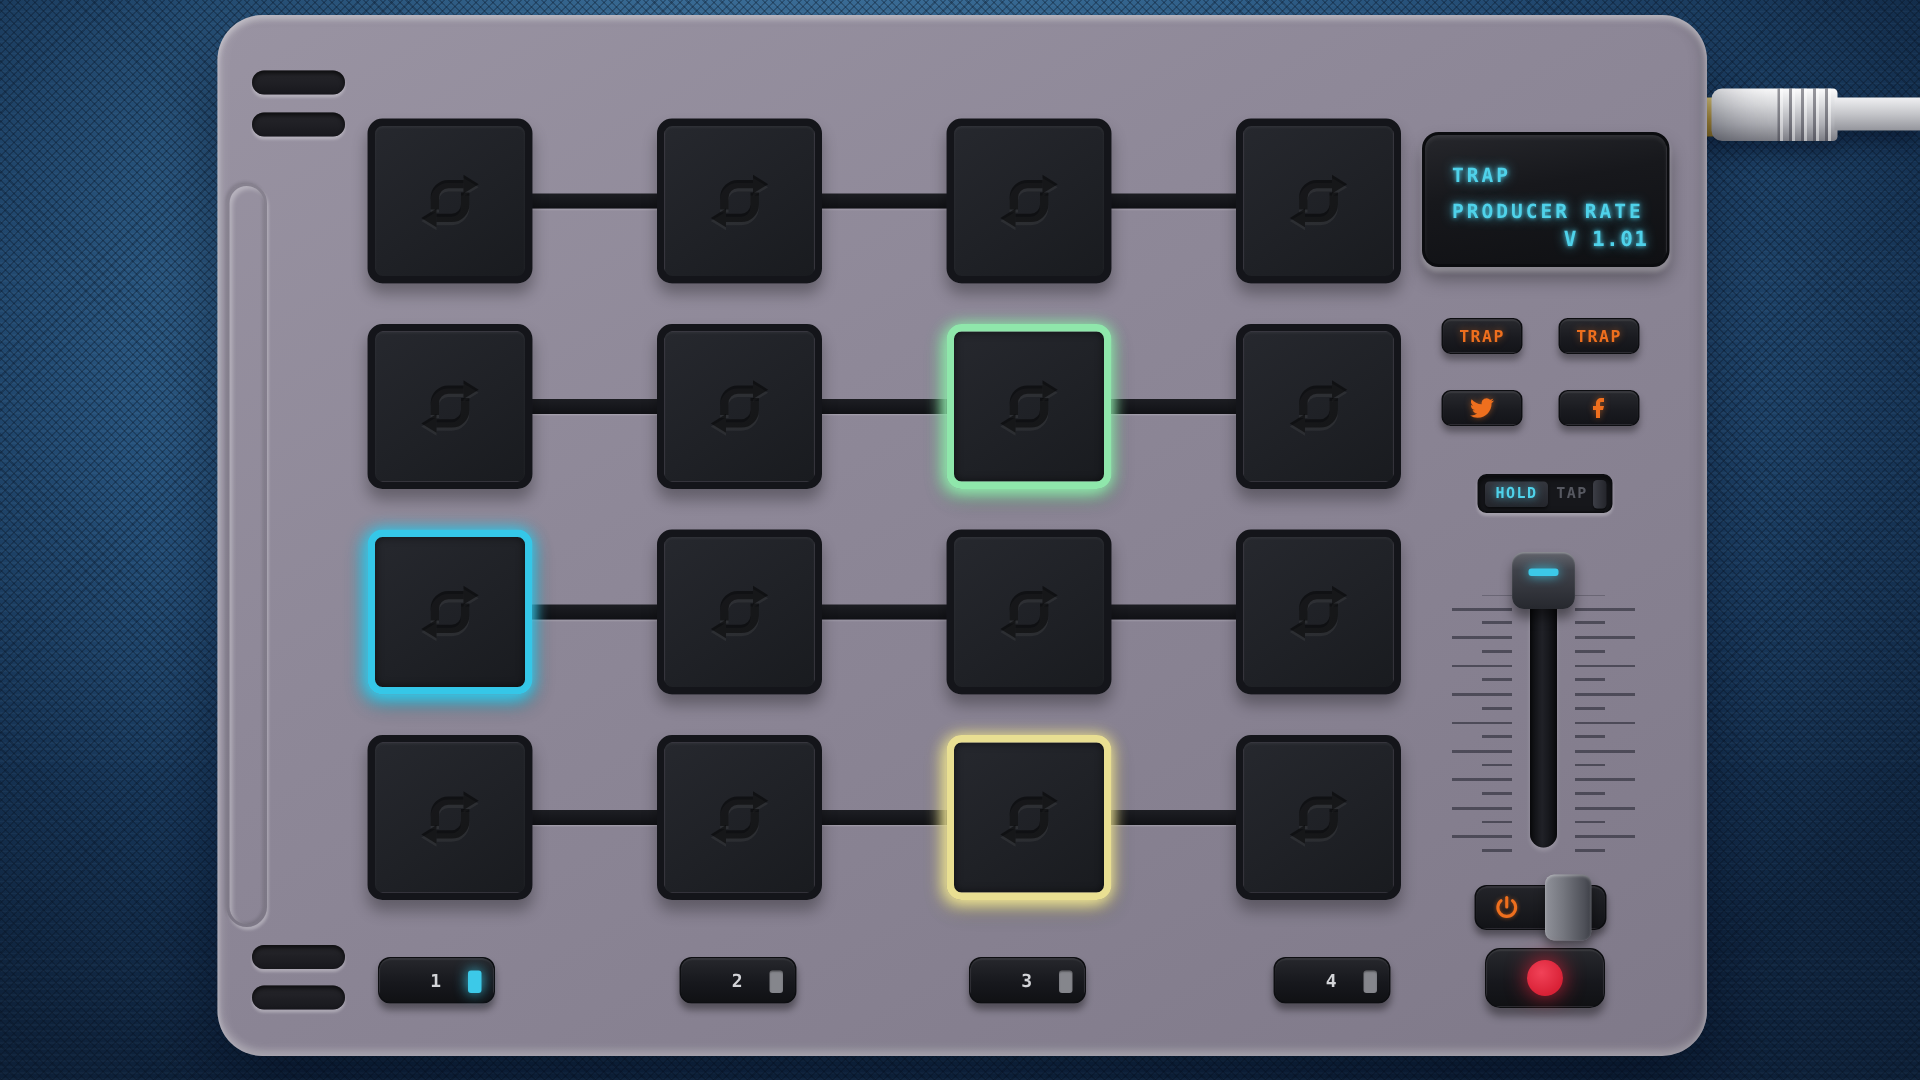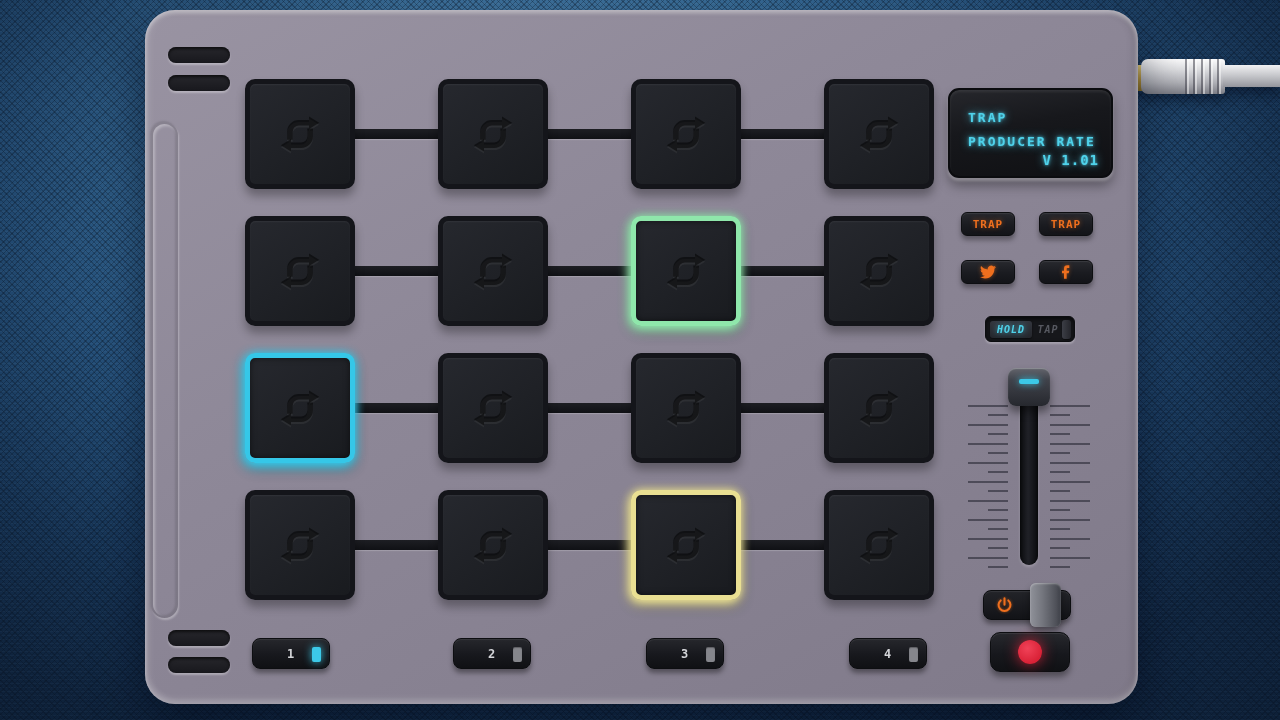--- a/index.html
+++ b/index.html
@@ -80,21 +80,21 @@
   .btn-rate{left:816px; top:202px} .btn-help{left:894px; top:202px}
   .btn-tw{left:816px; top:250px}  .btn-fb{left:894px; top:250px}
   .social-icon { width:16px; height:16px; fill:var(--accent-orange);
     filter:drop-shadow(0 0 2px rgba(238,111,30,.55)); }
 
   
   .mode-toggle { position:absolute; left:840px; top:306px; width:90px; height:26px; border-radius:6px;
     background:#16171b; border:1px solid #0c0d10;
     box-shadow: inset 0 2px 4px rgba(0,0,0,.65), 0 2px 2px rgba(255,255,255,.25); }
   .seg { position:absolute; top:4px; height:17px; display:flex; align-items:center; justify-content:center;
-    font-size:10px; font-weight:bold; letter-spacing:1px; cursor:pointer;font-style:italic; }
+    font-size:10px; font-weight:bold; letter-spacing:1px; cursor:pointer; }
   .seg-hold { left:4px; width:42px; border-radius:3px; color:#565860;
     background:transparent; }
   .seg-hold.active { color:var(--lcd-text); background:linear-gradient(180deg,#34363e,#24262c);
     text-shadow:0 0 6px rgba(80,208,235,.85); box-shadow:0 1px 2px rgba(0,0,0,.5); }
   .seg-tap { left:48px; width:28px; color:#565860; }
   .switch-strip { position:absolute; right:3px; top:3px; width:9px; height:19px; border-radius:3px;
     background:linear-gradient(90deg,#3c3e46,#24252b); box-shadow:0 1px 1px rgba(0,0,0,.5); }
 
   
   .fader { position:absolute; left:823px; top:356px; width:122px; height:214px; }

